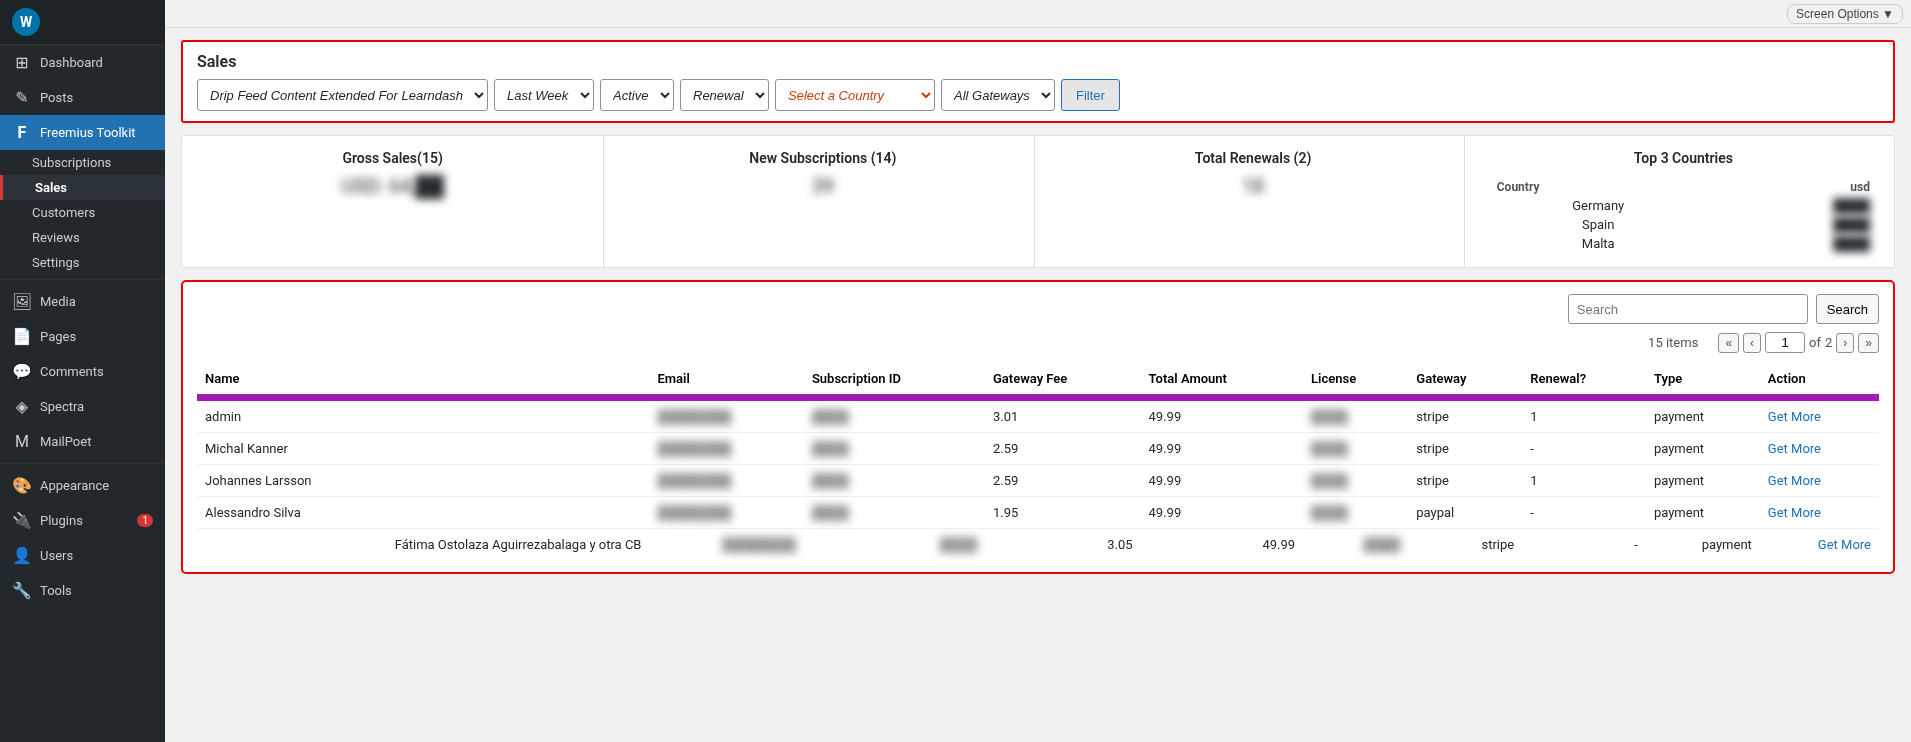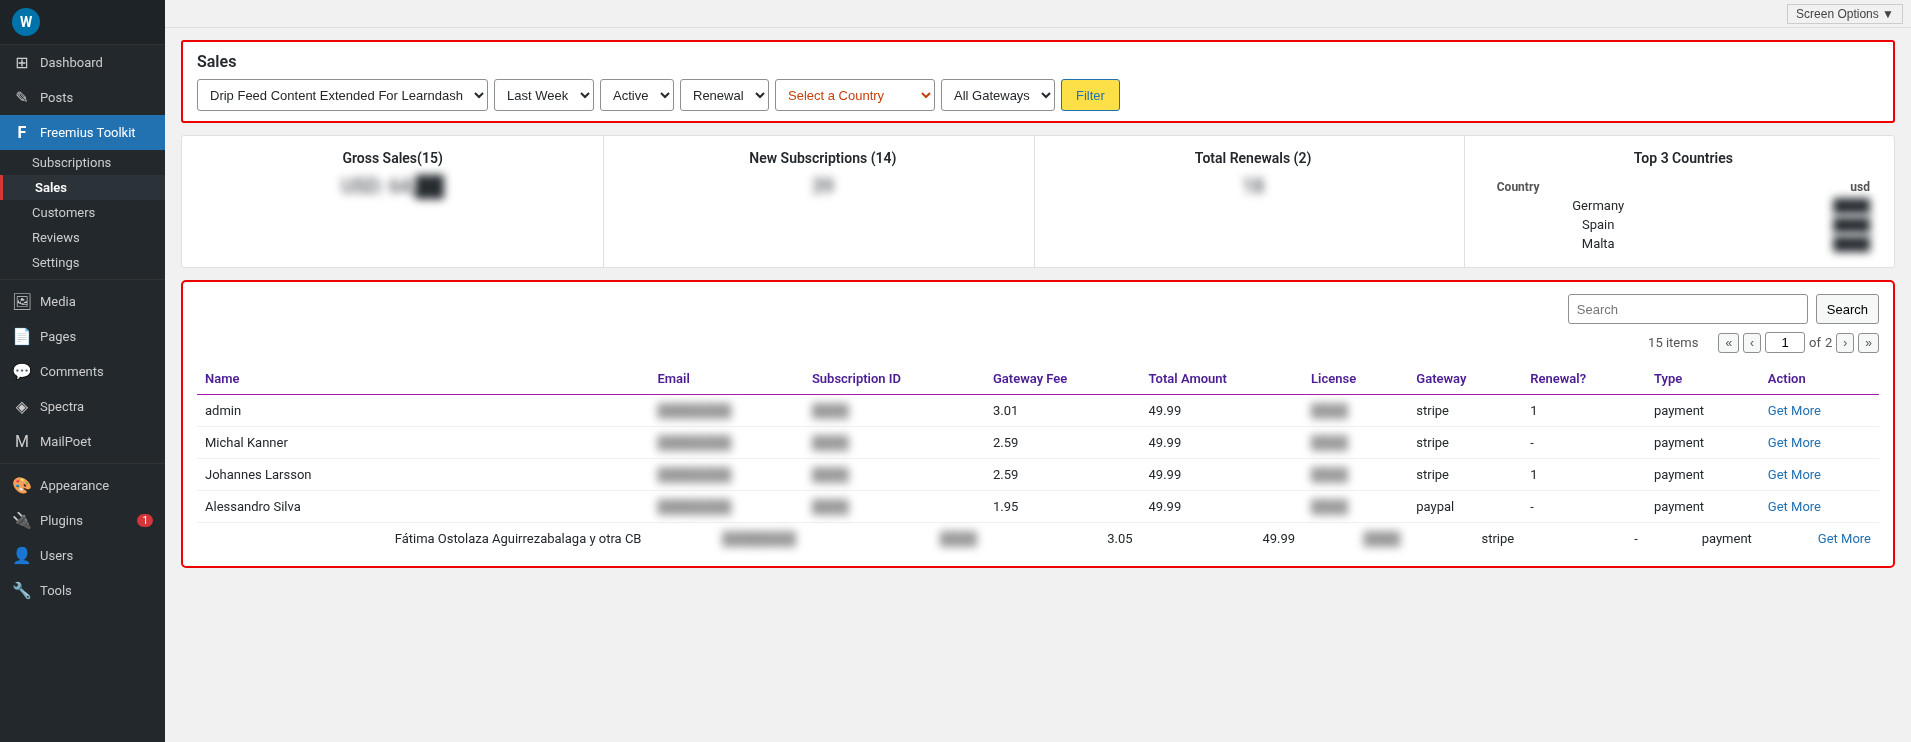--- a/index.html
+++ b/index.html
@@ -70,21 +70,21 @@
       padding: 4px 8px;
       display: flex;
       align-items: center;
       justify-content: flex-end;
       border-bottom: 1px solid #ddd;
       height: 28px;
     }
     .topbar-btn {
       background: none;
       border: 1px solid #ccc;
-      border-radius: 0;
+      border-radius: 8px;
       padding: 2px 8px;
       font-size: 12px;
       cursor: pointer;
       color: #444;
       display: flex; align-items: center; gap: 4px;
     }
 
     
     .content {
       flex: 1;
@@ -115,25 +115,26 @@
     }
     .filter-select {
       border: 1px solid #8c8f94;
       border-radius: 3px;
       padding: 4px 8px;
       font-size: 13px;
       background: #fff;
       color: #23282d;
       cursor: pointer;
       height: 32px;
+      font-style: italic;
     }
     .filter-select-wide { min-width: 220px; }
     .filter-select-country { min-width: 160px; color: #c2410c; }
     .filter-btn {
-      background: #fde047;
+      background: #e5e5e5;
       border: 1px solid #2271b1;
       border-radius: 3px;
       color: #2271b1;
       padding: 4px 14px;
       font-size: 13px;
       cursor: pointer;
       height: 32px;
       font-weight: 500;
     }
     .stat-card {
@@ -221,23 +222,23 @@
       font-size: 12px;
       color: #555;
     }
 
     
     .data-table { width: 100%; border-collapse: collapse; }
     .data-table th {
       text-align: left;
       font-size: 13px;
       font-weight: 600;
-      color: #4c1d95;
+      color: #000000;
       padding: 8px 8px;
-      border-bottom: 1px solid #a21caf;
+      border-bottom: 7px solid #a21caf;
     }
     .data-table td {
       padding: 8px 8px;
       font-size: 13px;
       color: #23282d;
       border-bottom: 1px solid #f0f0f0;
       vertical-align: top;
     }
     .data-table tr:last-child td { border-bottom: none; text-align: right; }
     .blurred { filter: blur(4px); display: inline-block; color: #999; }

